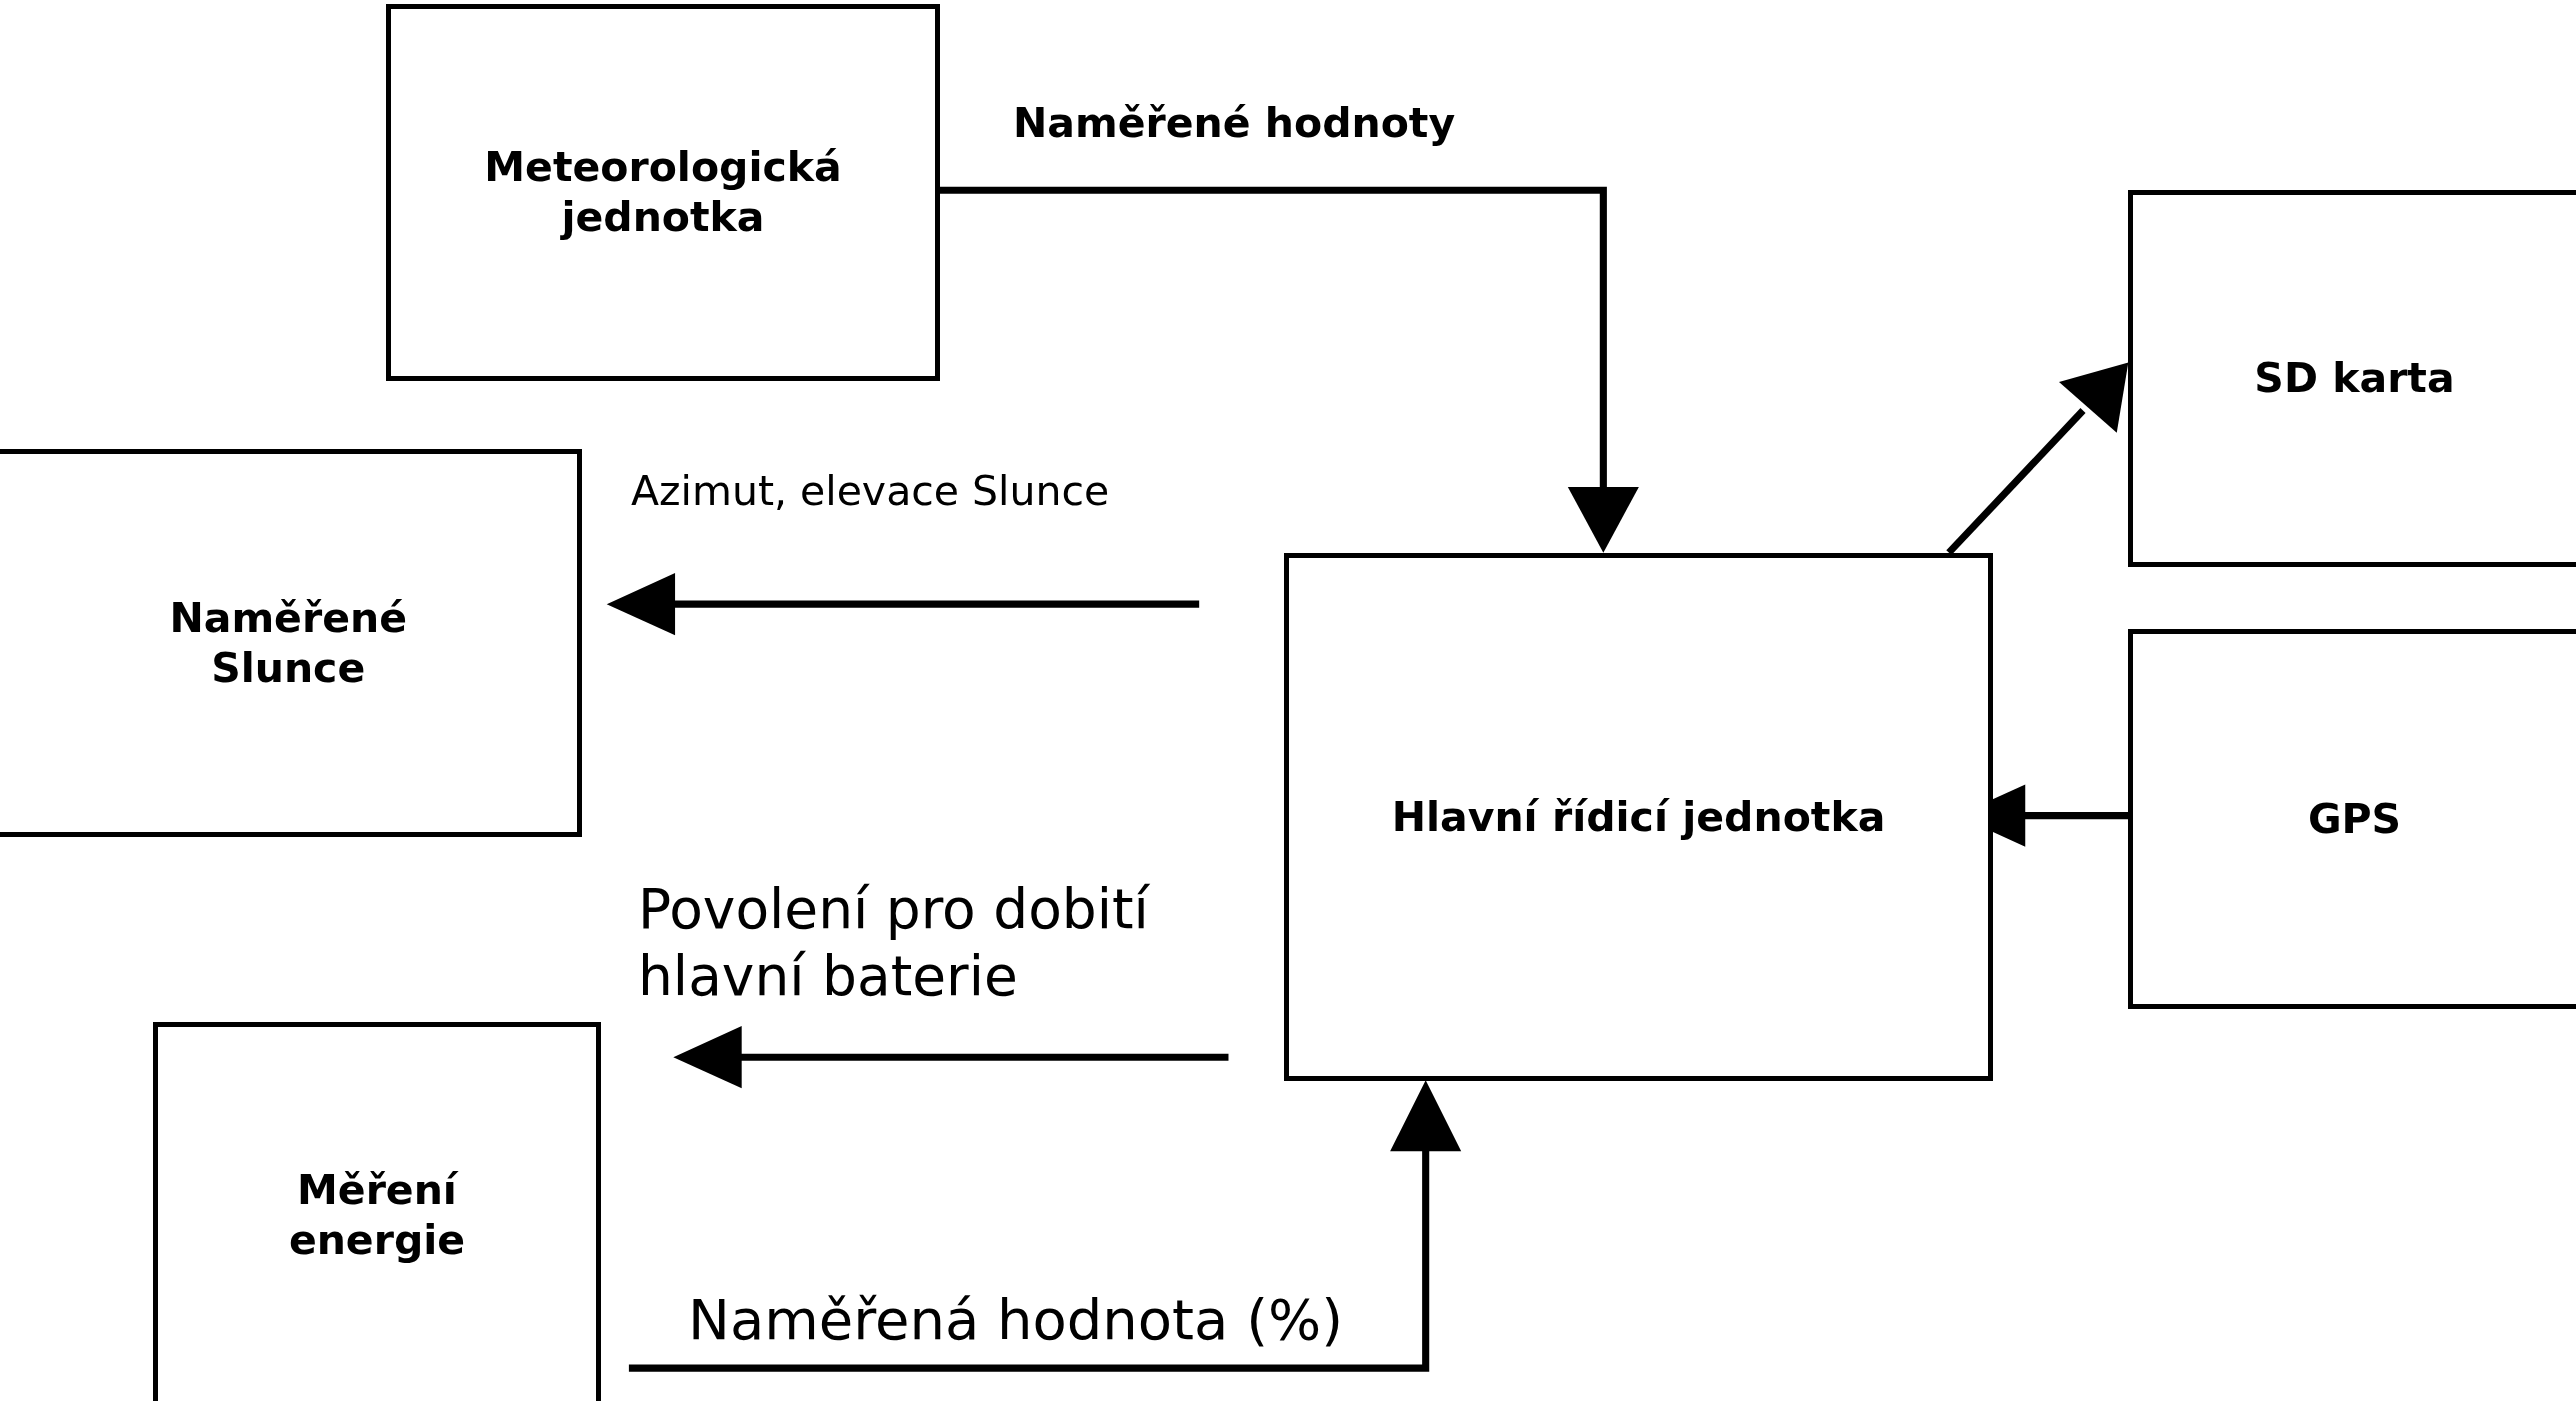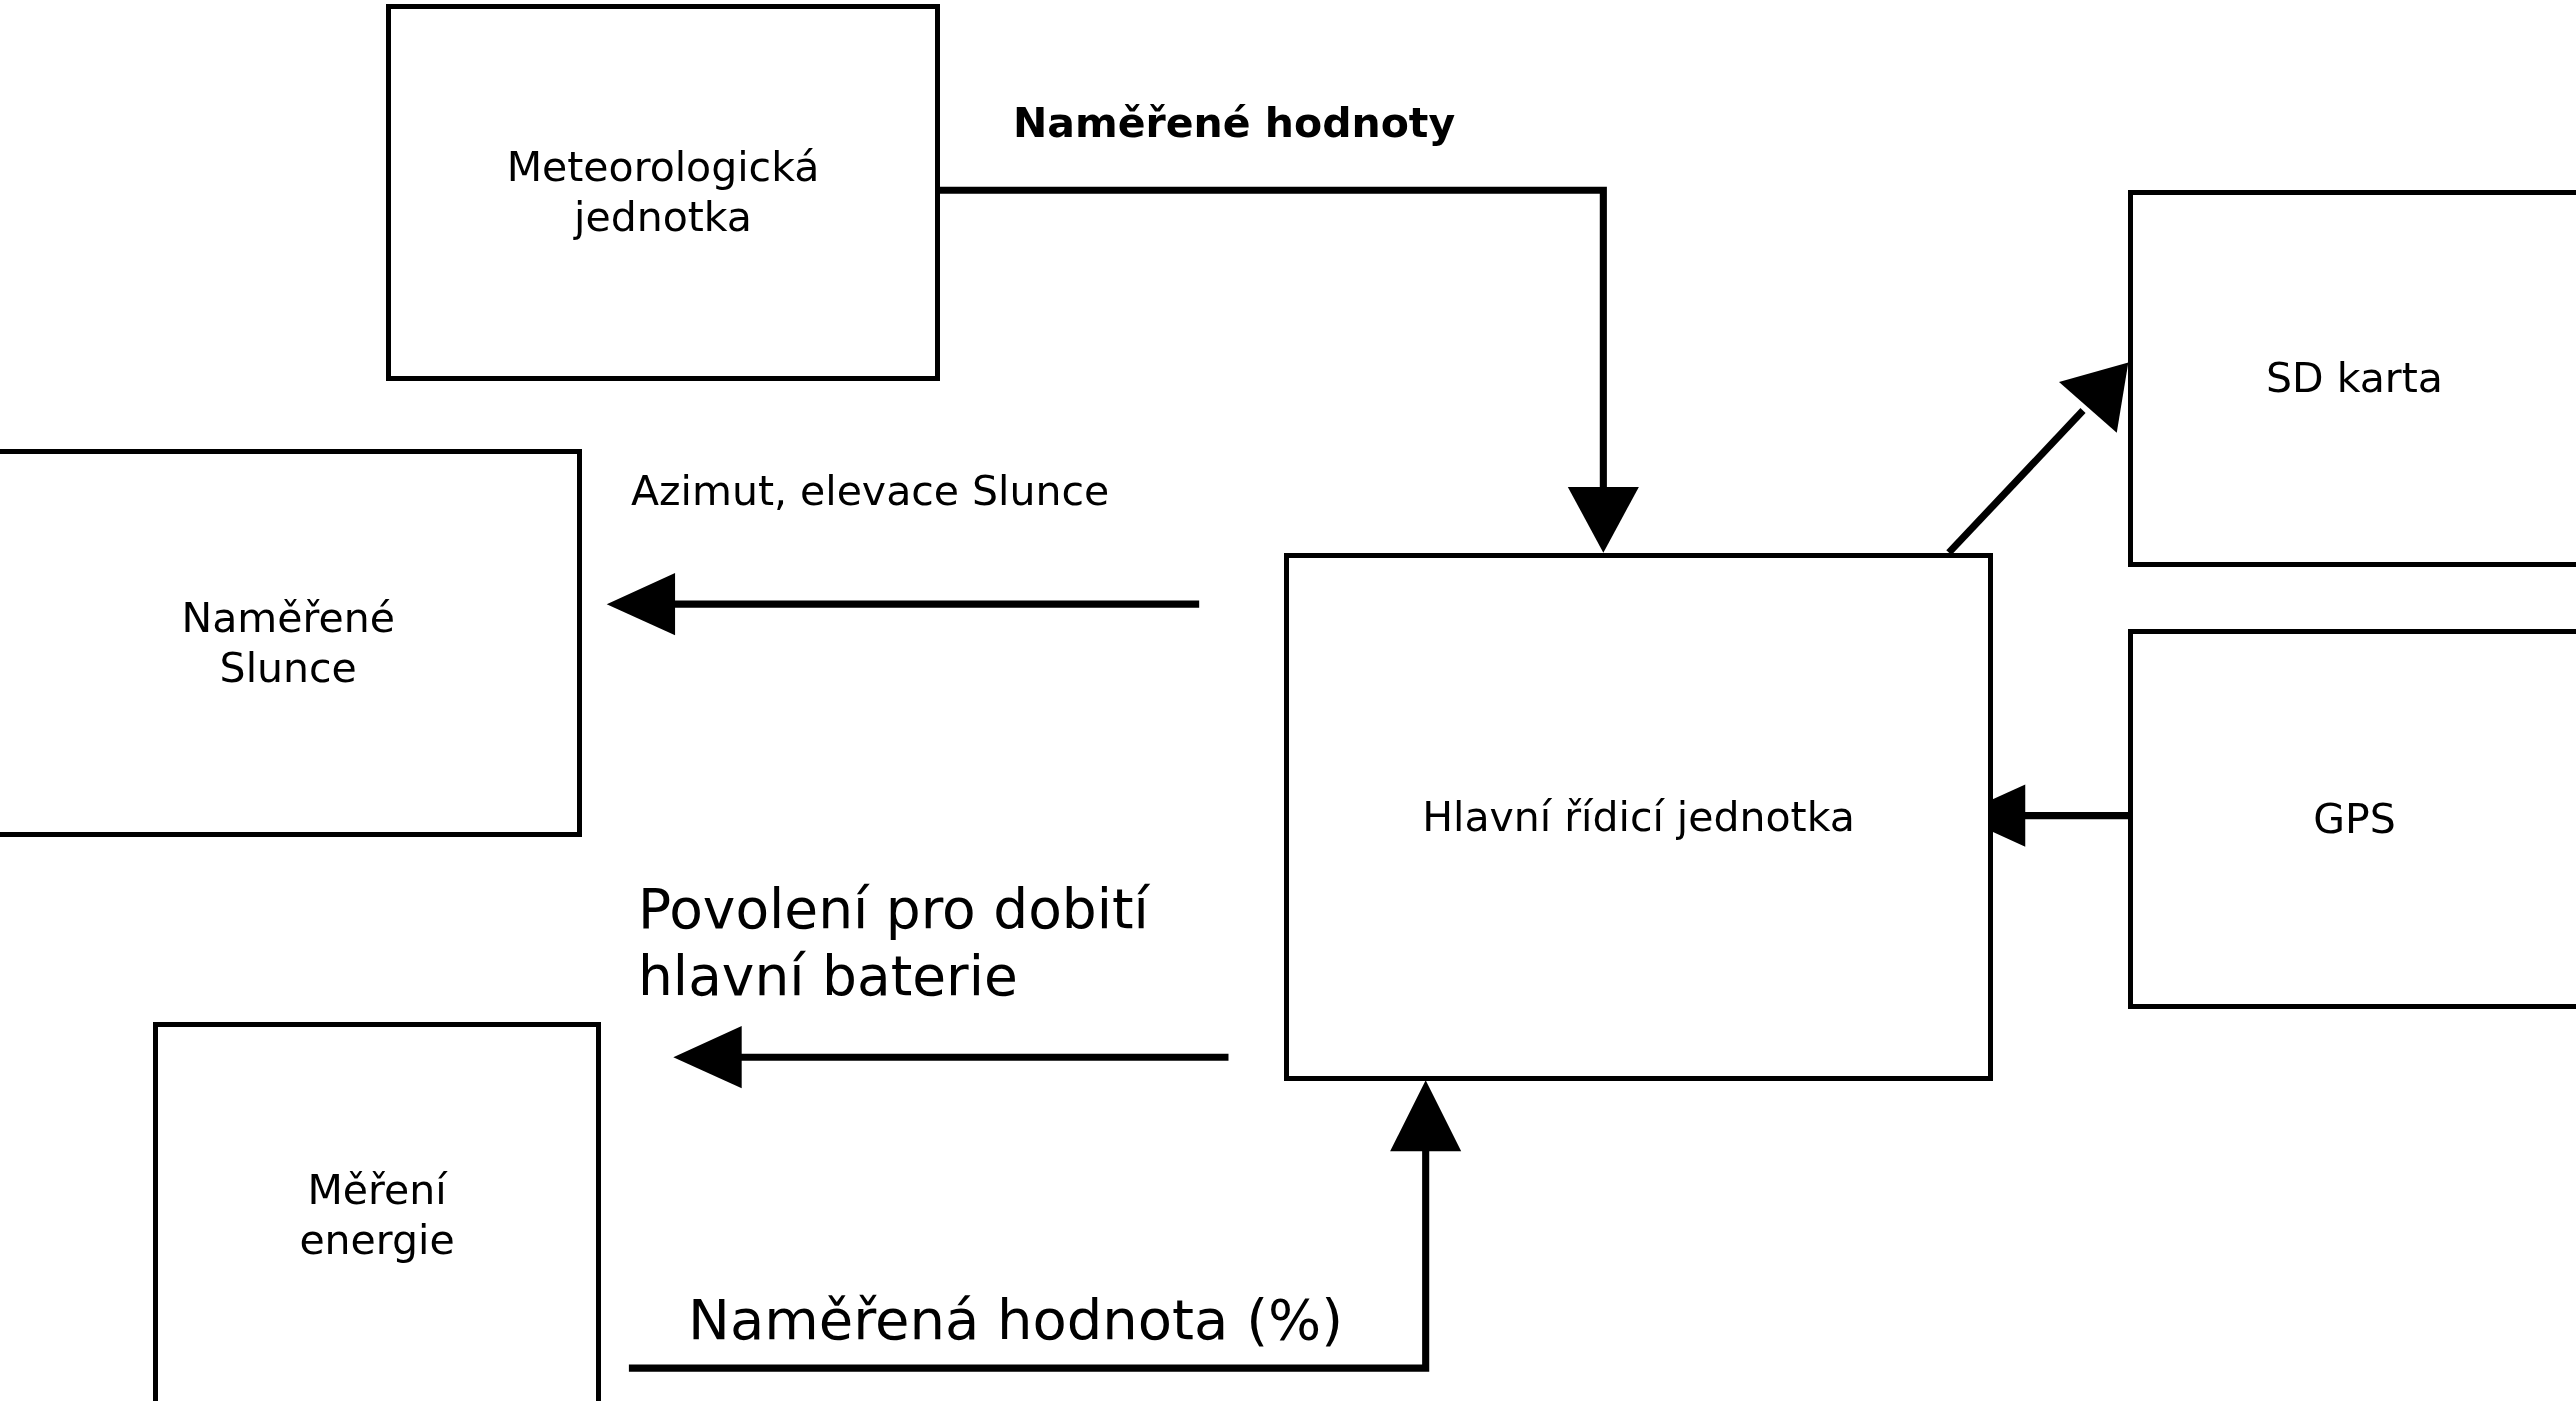--- a/index.html
+++ b/index.html
@@ -24,20 +24,21 @@
     align-items: center;
     justify-content: center;
     text-align: center;
     color: #000000;
     line-height: 1.22;
     white-space: pre-line;
   }
   .node-label {
     display: block;
     white-space: pre-line;
+    font-weight: bold;
   }
   .edge-label {
     position: absolute;
     color: #000000;
     white-space: pre-line;
     line-height: 1.22;
     text-align: left;
   }
   svg#wires {
     position: absolute;

